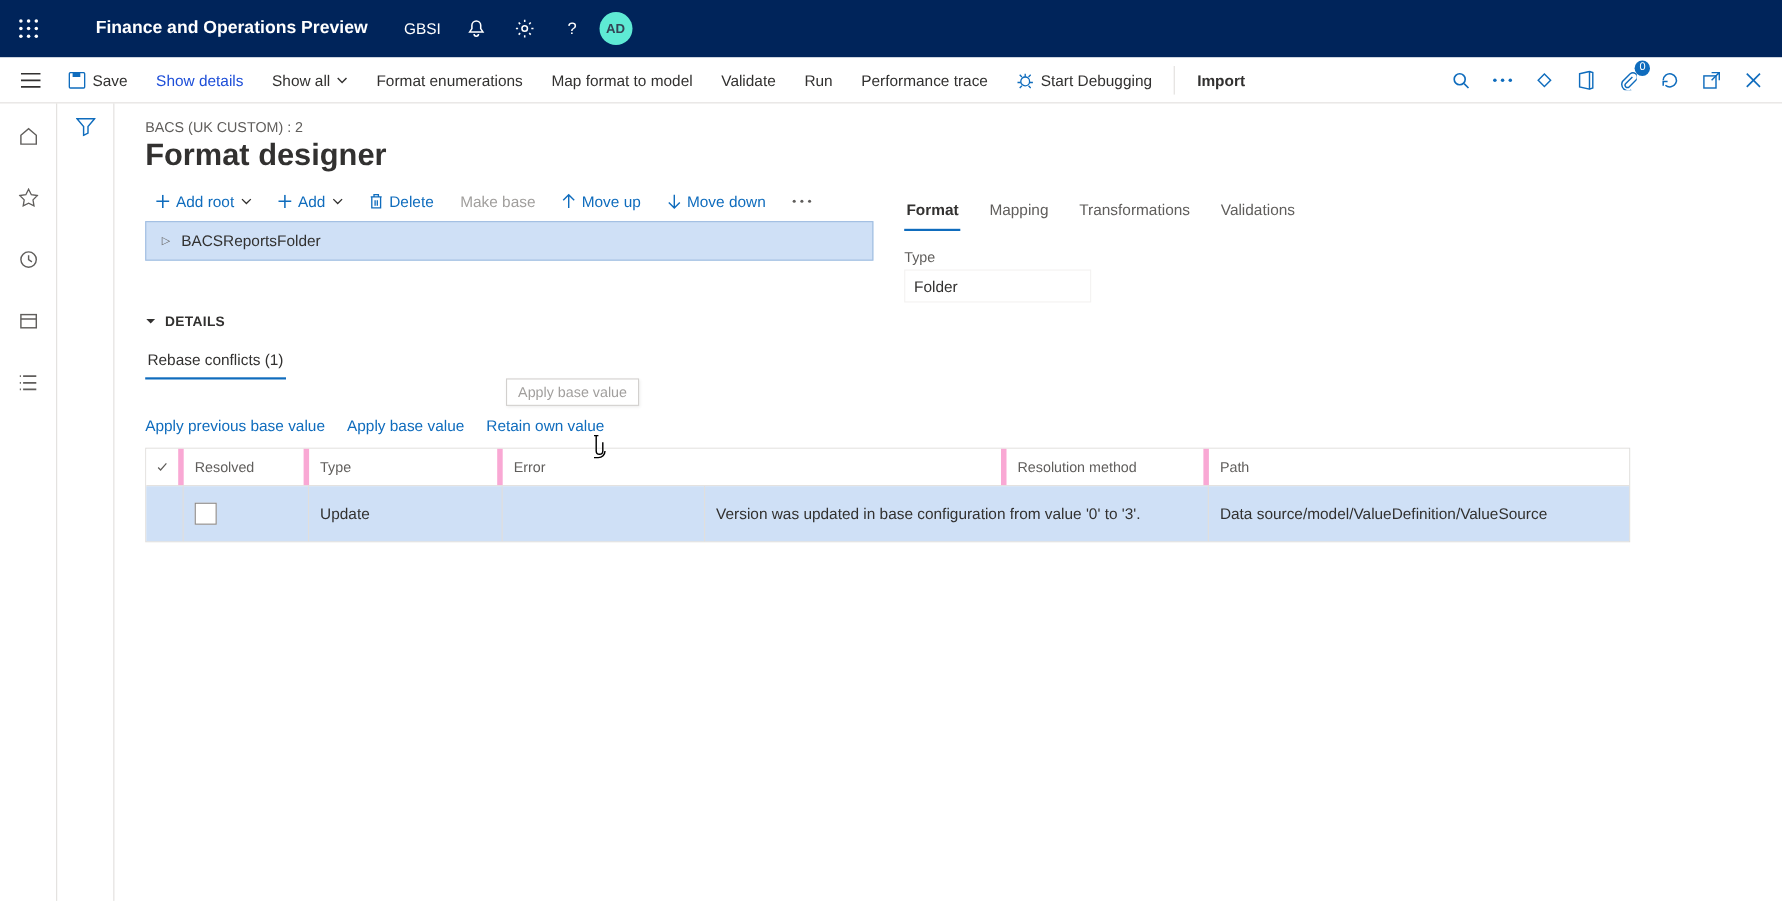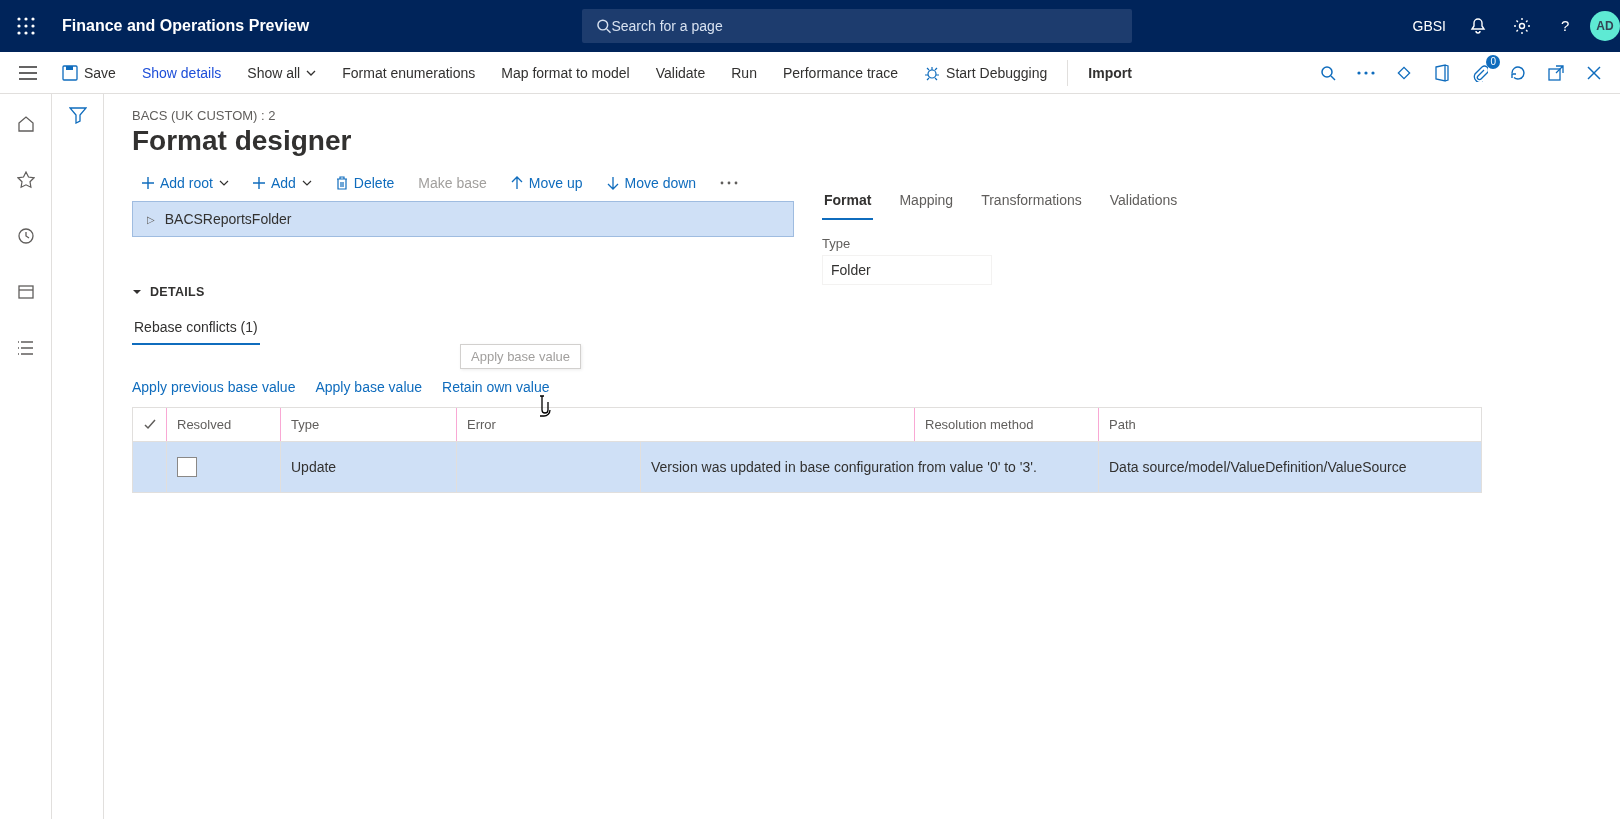--- a/index.html
+++ b/index.html
@@ -1,19 +1,19 @@
 <!DOCTYPE html>
 <html><head>
 <meta charset="utf-8">
 <style>
 * { box-sizing: border-box; margin: 0; padding: 0; }
 html, body { width: 1620px; height: 819px; font-family: 'Segoe UI', Arial, sans-serif; font-size: 14px; color: #323130; overflow: hidden; background: #fff; }
 
 
-.topbar { height: 52px; background: #00245A; color: #fff; display: flex; align-items: center; }
+.topbar { height: 52px; background: #00245A; color: #fff; display: flex; align-items: center; gap: 25px; }
 .topbar .waffle { width: 52px; display:flex; align-items:center; justify-content:center; }
 .topbar .title { font-size: 16px; font-weight: 600; padding-left: 10px; }
 .topbar .search { margin-left: auto; margin-right: auto; width: 550px; height: 34px; background: #1d3c6e; border-radius: 2px; display:flex; align-items:center; padding: 0 14px; color:#d7e1f0; }
 .topbar .search input { background: transparent; border: none; outline: none; color:#fff; width: 100%; font-size:14px; }
 .topbar .search input::placeholder { color: #d7e1f0; }
 .topbar .right { display:flex; align-items:center; gap: 4px; padding-right: 0; }
 .topbar .right .btn { width: 40px; height: 52px; display:flex; align-items:center; justify-content:center; color:#fff; }
 .topbar .avatar { width: 30px; height: 30px; border-radius: 50%; background:#5eead4; color:#345; font-size:12px; display:flex; align-items:center; justify-content:center; font-weight:700; }
 .topbar .company { font-size:14px; color:#fff; padding: 0 8px; }
 
@@ -41,42 +41,42 @@
 .pagetitle { font-size: 28px; font-weight: 600; margin-top: 2px; margin-bottom: 14px; }
 
 
 .treetool { display:flex; align-items:center; gap: 4px; }
 .treetool .tbtn { padding: 4px 10px; display:flex; align-items:center; gap:6px; color:#0f6cbd; cursor:pointer; }
 .treetool .tbtn.dis { color:#a19f9d; }
 .treerow { margin-top: 6px; width: 662px; height: 36px; background:#cfe0f6; border:1px solid #9fbce0; display:flex; align-items:center; padding-left: 14px; gap: 10px; position:relative; }
 .treerow .tri { color:#605e5c; font-size:10px; }
 
 
-.proparea { position:absolute; left: 718px; top: 92px; width: 760px; }
+.proparea { position:absolute; left: 718px; top: 82px; width: 760px; }
 .ptabs { display:flex; gap: 24px; }
 .ptabs .pt { padding: 6px 2px 10px 2px; color:#605e5c; cursor:pointer; }
 .ptabs .pt.active { color:#323130; border-bottom: 2px solid #0f6cbd; font-weight:600; }
 .propgrid { margin-top: 14px; }
 .propgrid .lbl { font-size:13px; color:#605e5c; padding: 2px 0; }
 .propgrid .val { width: 170px; height: 30px; border:1px solid #f3f2f1; background:#fff; display:flex; align-items:center; padding-left:8px; margin-top:2px; }
 
 
 .details { margin-top: 48px; }
 .details .hdr { display:flex; align-items:center; gap:8px; font-weight:600; font-size:12.5px; letter-spacing:0.3px; }
 .subtabs { margin-top: 14px; }
 .subtabs .st { display:inline-block; padding: 6px 2px 8px 2px; border-bottom: 2px solid #0f6cbd; font-weight:400; }
 .tooltip-ghost { position:absolute; left: 356px; top: 250px; border:1px solid #d2d0ce; background:#fff; padding:4px 10px; font-size:13px; color:#a19f9d; box-shadow: 1px 1px 3px rgba(0,0,0,0.08); }
 
 .conflict-actions { margin-top: 34px; display:flex; gap: 20px; }
 .conflict-actions .ca { color:#0f6cbd; cursor:pointer; }
 
 
 .tbl { margin-top: 12px; border:1px solid #e1dfdd; width: 1350px; }
 .thdr { display:flex; height: 34px; background:#fff; border-bottom:1px solid #e1dfdd; }
-.th { border-right:1px solid #f9a8d4; padding: 6px 10px; font-size:13px; color:#605e5c; display:flex; align-items:center; }
+.th { border-right:5px solid #f9a8d4; padding: 6px 10px; font-size:13px; color:#605e5c; display:flex; align-items:center; }
 .th:last-child { border-right:none; }
 .trow { display:flex; height: 50px; background:#cfe0f6; }
 .td { border-right:1px solid #e1dfdd; padding: 10px 10px; display:flex; align-items:center; }
 .td:last-child { border-right:none; }
 .col-chk { width: 34px; justify-content:center; }
 .col-res { width: 114px; }
 .col-type { width: 176px; }
 .col-meth { width: 184px; }
 .col-err  { width: 458px; }
 .col-path { flex: 1; }
@@ -100,27 +100,20 @@
         <circle cx="2" cy="9" r="1.6"></circle>
           <circle cx="9" cy="9" r="1.6"></circle>
           <circle cx="16" cy="9" r="1.6"></circle>
         <circle cx="2" cy="16" r="1.6"></circle>
           <circle cx="9" cy="16" r="1.6"></circle>
           <circle cx="16" cy="16" r="1.6"></circle>
       </g>
     </svg>
   </div>
   <div class="title">Finance and Operations Preview</div>
-  <div class="search">
-    <svg width="16" height="16" viewBox="0 0 16 16">
-        <circle cx="7" cy="7" r="5" stroke="#d7e1f0" stroke-width="1.5" fill="none"></circle>
-        <line x1="11" y1="11" x2="15" y2="15" stroke="#d7e1f0" stroke-width="1.5"></line>
-      </svg>
-    <input placeholder="Search for a page" style="">
-  </div>
   <div class="right">
     <div class="company">GBSI</div>
     <div class="btn">
       <svg width="18" height="18" viewBox="0 0 18 18">
           <path d="M9 2a4 4 0 00-4 4v3l-2 3h12l-2-3V6a4 4 0 00-4-4z" stroke="#fff" fill="none" stroke-width="1.4"></path>
           <path d="M7 14a2 2 0 004 0" stroke="#fff" fill="none" stroke-width="1.4"></path>
         </svg>
     </div>
     <div class="btn">
       <svg width="18" height="18" viewBox="0 0 18 18">

